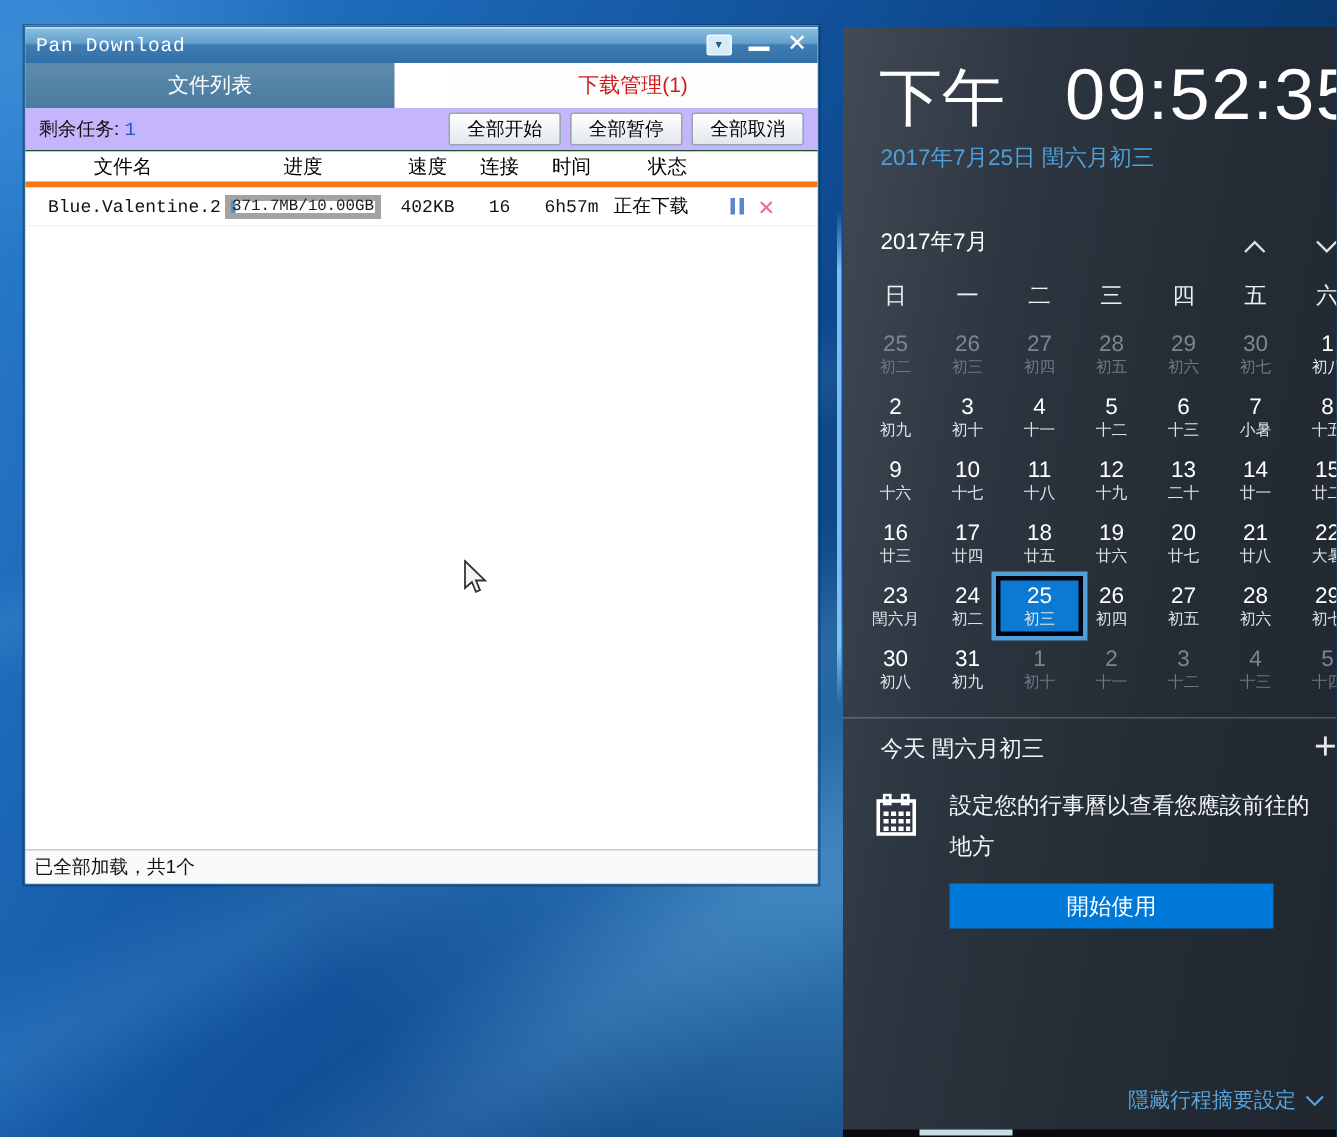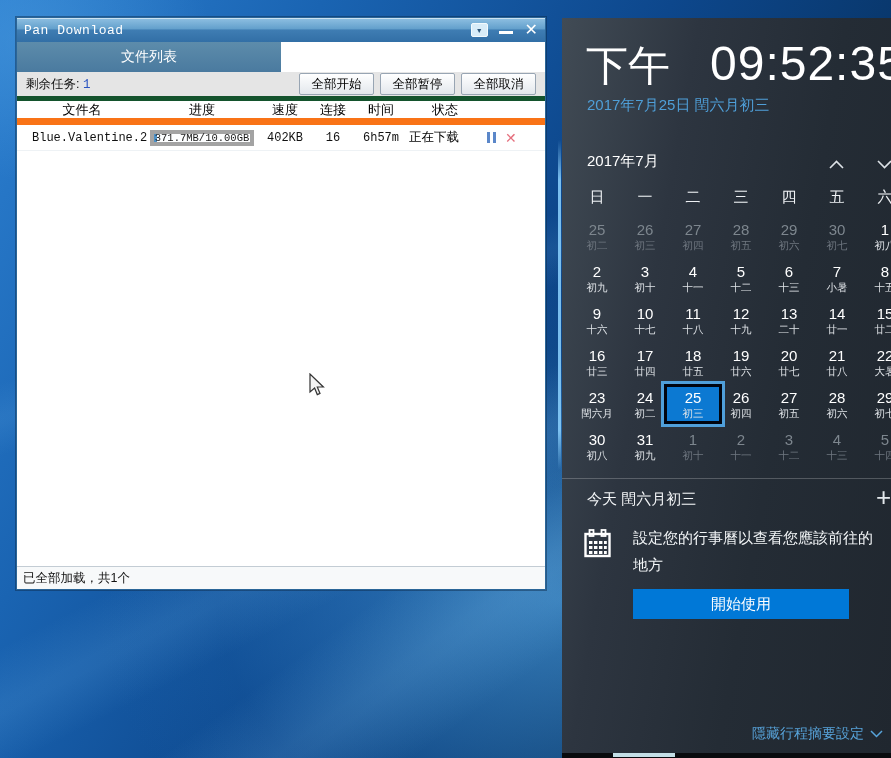--- a/index.html
+++ b/index.html
@@ -37,29 +37,29 @@
   .btn-min { width:15px; height:14px; position:relative; }
   .btn-min::after { content:""; position:absolute; left:0; right:1px; bottom:3px; height:3px; background:#fff; }
   .btn-close { color:#fff; font-size:16px; font-weight:bold; line-height:14px; }
 
   .tabstrip { height:30px; flex:0 0 30px; display:flex;gap:36px; }
   .tab { width:50%; display:flex; align-items:center; justify-content:center; font-size:14px; }
   .tab-inactive { background:linear-gradient(#5d8cab,#4a7a9f); color:#fff; }
   .tab-active { background:#fdfdfe; color:#cb1b1b; }
 
   .toolbar { height:29px; flex:0 0 29px; display:flex; align-items:center; padding:0 9px;
-    background:#e5e5e5; border-bottom:5px solid #14532d; }
+    background:#c4b5fd; border-bottom:1px solid #14532d; }
   .remaining { font-size:12.5px; color:#111; }
   .remaining .count { color:#2a53c0; font-family:"Liberation Mono","DejaVu Sans Mono",monospace; }
   .tool-btns { margin-left:auto; display:flex; gap:6px; }
   .tbtn { width:75px; height:22px; font-size:12.5px; color:#000; font-family:"Liberation Sans",sans-serif;
     background:linear-gradient(#ffffff,#eef1f4 60%,#e3e7ec); border:1px solid #98a5b3; border-radius:2px; }
 
   .thead { height:24px; flex:0 0 24px; display:flex; align-items:center; font-size:13px; color:#000;
-    border-bottom:7px solid #f97316; background:#fff; }
+    border-bottom:4px solid #f97316; background:#fff; }
   .hcell { text-align:center; }
   .c0 { width:130px; } .c1 { width:110px; } .c2 { width:56px; } .c3 { width:40px; } .c4 { width:56px; } .c5 { width:72px; }
 
   .trow { height:26px; flex:0 0 26px; display:flex; align-items:center; border-bottom:1px solid #eef2f5; background:#fff; }
   .mono { font-family:"Liberation Mono","DejaVu Sans Mono",monospace; }
   .cell-name { width:130px; padding-left:15px; font-size:12px; color:#111; white-space:nowrap; overflow:hidden; }
   .cell-prog { width:110px; display:flex; justify-content:center; }
   .pbar { position:relative; width:104px; height:16px; border:4px solid #a3a3a3; background:#fdfeff; }
   .pfill { position:absolute; left:0; top:0; bottom:0; background:#4c90c6; }
   .ptext { position:absolute; inset:0; display:flex; align-items:center; justify-content:center;
@@ -136,20 +136,21 @@
     <span class="title-text">Pan Download</span>
     <span class="tb-btns">
       <span class="btn-tray">▼</span>
       <span class="btn-min"></span>
       <span class="btn-close">✕</span>
     </span>
   </div>
 
   <div class="tabstrip">
     <div class="tab tab-inactive">文件列表</div>
+    <div class="tab tab-active">下载管理(1)</div>
   </div>
 
   <div class="toolbar">
     <span class="remaining"><span>剩余任务: </span><span class="count">1</span></span>
     <span class="tool-btns">
         <button class="tbtn">全部开始</button>
         <button class="tbtn">全部暂停</button>
         <button class="tbtn">全部取消</button>
       </span>
   </div>

